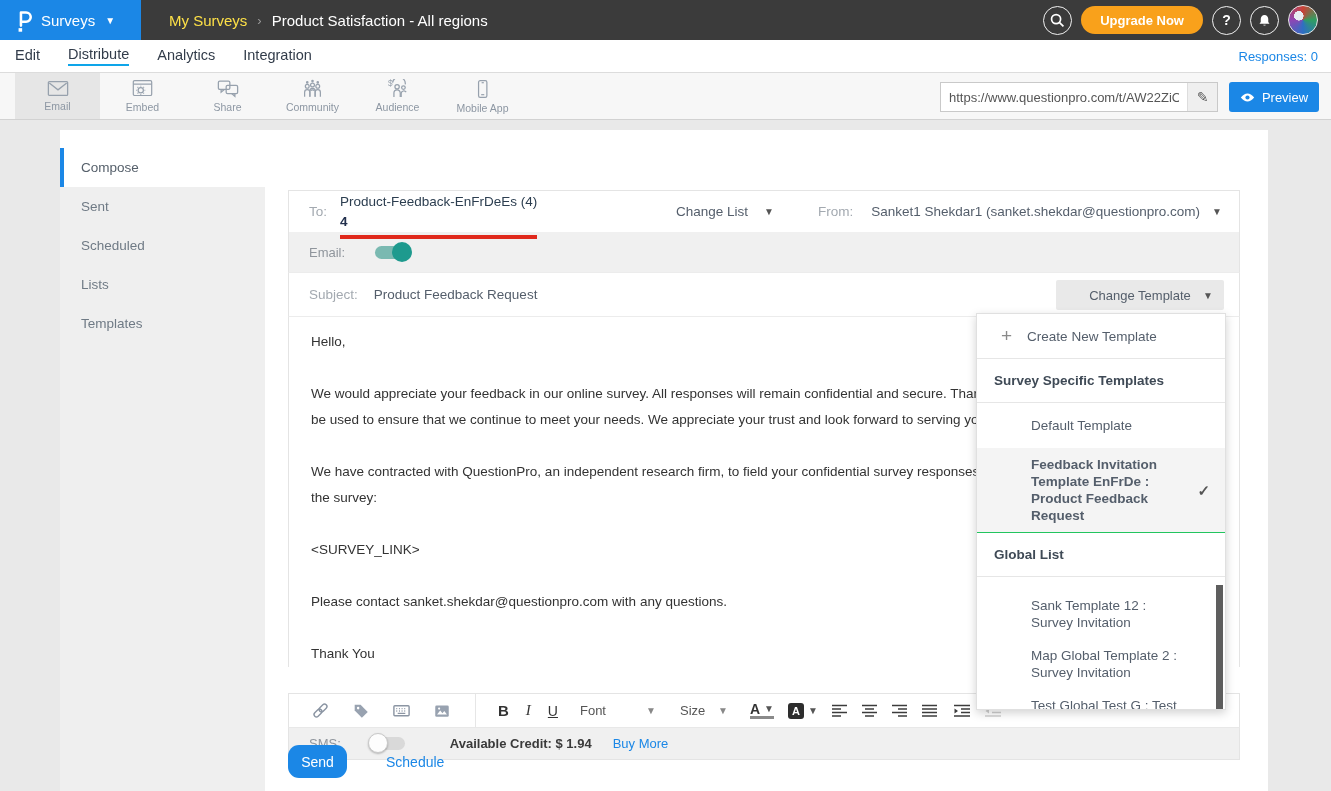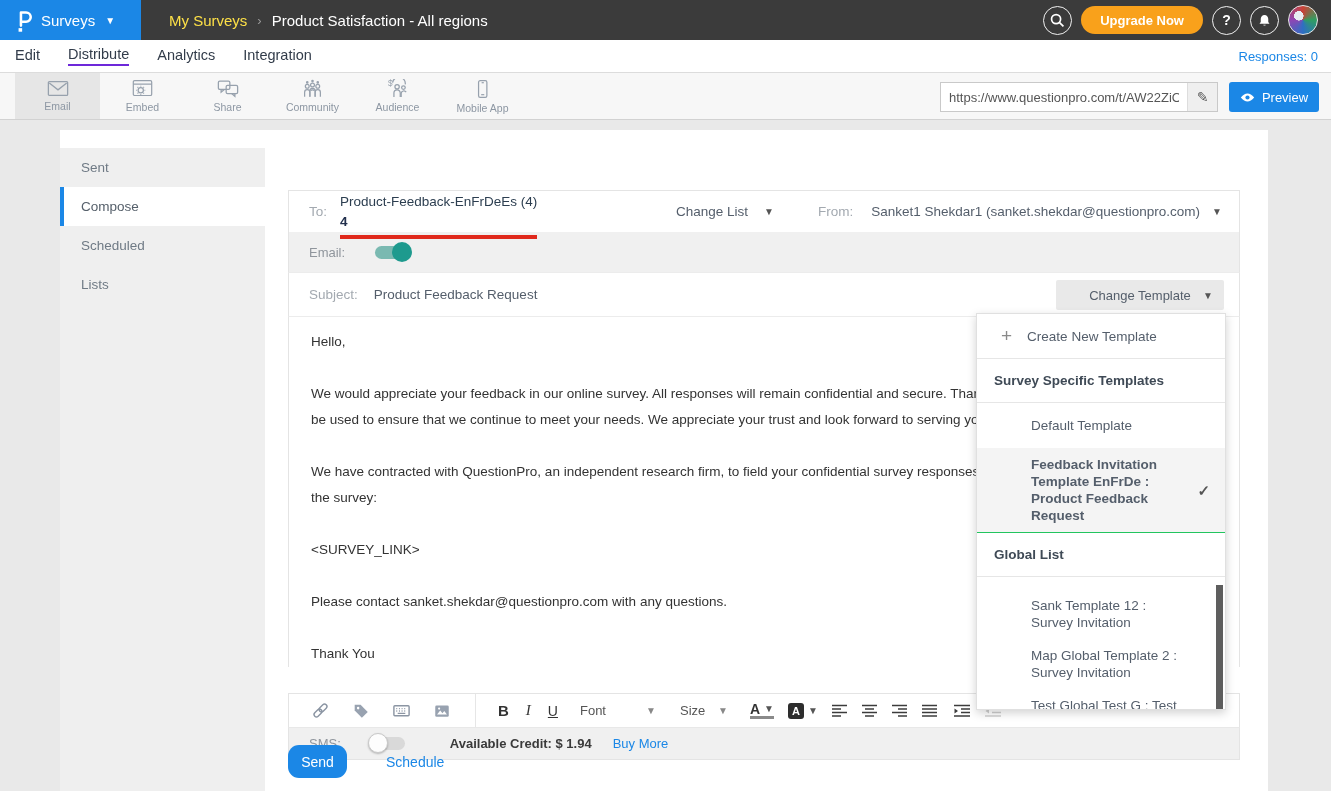--- a/index.html
+++ b/index.html
@@ -22,21 +22,21 @@
   .breadcrumb .sep { color:#9b9b9b; font-size:13px; }
   .breadcrumb .current { color:#ffffff; }
   .top-right { margin-left:auto; display:flex; align-items:center; gap:9px; padding-right:13px; }
   .circle-btn { width:29px; height:29px; border:1.6px solid #f1f1f1; border-radius:50%; display:flex; align-items:center; justify-content:center; color:#fff; cursor:pointer; background:transparent; font-size:14px; font-weight:bold; }
   .upgrade-btn { height:28px; border-radius:14px; background:#f9a11b; color:#fff; font-size:13px; font-weight:600; display:flex; align-items:center; padding:0 19px; cursor:pointer; }
   .avatar { width:30px; height:30px; border-radius:50%; border:1.6px solid #e8e8e8; background:radial-gradient(circle at 35% 35%, #e8eef2 0 18%, transparent 19%), conic-gradient(#c94336, #2f9e62, #2d6fc4, #8f46b4, #c94336); cursor:pointer; }
 
   
   .navrow { position:absolute; left:0; top:40px; width:1331px; height:33px; background:#fff; border-bottom:1px solid #dcdcdc; display:flex; align-items:center; padding-left:15px; }
   .navtab { font-size:14.5px; color:#323c4a; margin-right:28px; cursor:pointer; padding-bottom:2px; }
-  .navtab.active { border-bottom:2px solid #6d28d9; }
+  .navtab.active { border-bottom:2px solid #0ea5e9; }
   .responses { margin-left:auto; padding-right:13px; font-size:13px; color:#1b87e6; }
 
   
   .channelbar { position:absolute; left:0; top:73px; width:1331px; height:47px; background:#f7f7f7; border-bottom:1px solid #d2d2d2; display:flex; }
   .ch-item { width:85px; height:46px; display:flex; flex-direction:column; align-items:center; justify-content:center; gap:3px; cursor:pointer; }
   .ch-item:first-child { margin-left:15px; }
   .ch-item.active { background:#e6e6e6; }
   .ch-item .lbl { font-size:10.5px; color:#8d97a3; }
   .ch-ic { stroke:#97a1ad; fill:none; stroke-width:1.4; }
   .url-wrap { position:absolute; right:113px; top:9px; width:278px; height:30px; background:#fff; border:1px solid #c9c9c9; display:flex; align-items:center; }
@@ -261,31 +261,34 @@
           <circle cx="9" cy="6" r="2.5" fill="#1b87e6"></circle>
         </svg>
     </span>
     <span>Preview</span>
   </div>
 </div>
 
 <div class="card">
 
   <div class="sidebar">
+    <div class="sb-item active">
+        <span>Compose</span>
+      </div>
     <div class="sb-item">
         <span>Sent</span>
       </div>
-    <div class="sb-item active">
-        <span>Compose</span>
-      </div>
     <div class="sb-item">
         <span>Scheduled</span>
       </div>
     <div class="sb-item">
         <span>Lists</span>
+      </div>
+    <div class="sb-item">
+        <span>Templates</span>
       </div>
   </div>
 
   <div class="form">
 
     <div class="row-to">
       <span class="lab lab1">To:</span>
       <span class="to-red">
         <span class="to-value">Product-Feedback-EnFrDeEs (4)</span>
         <span class="to-count">4</span>

